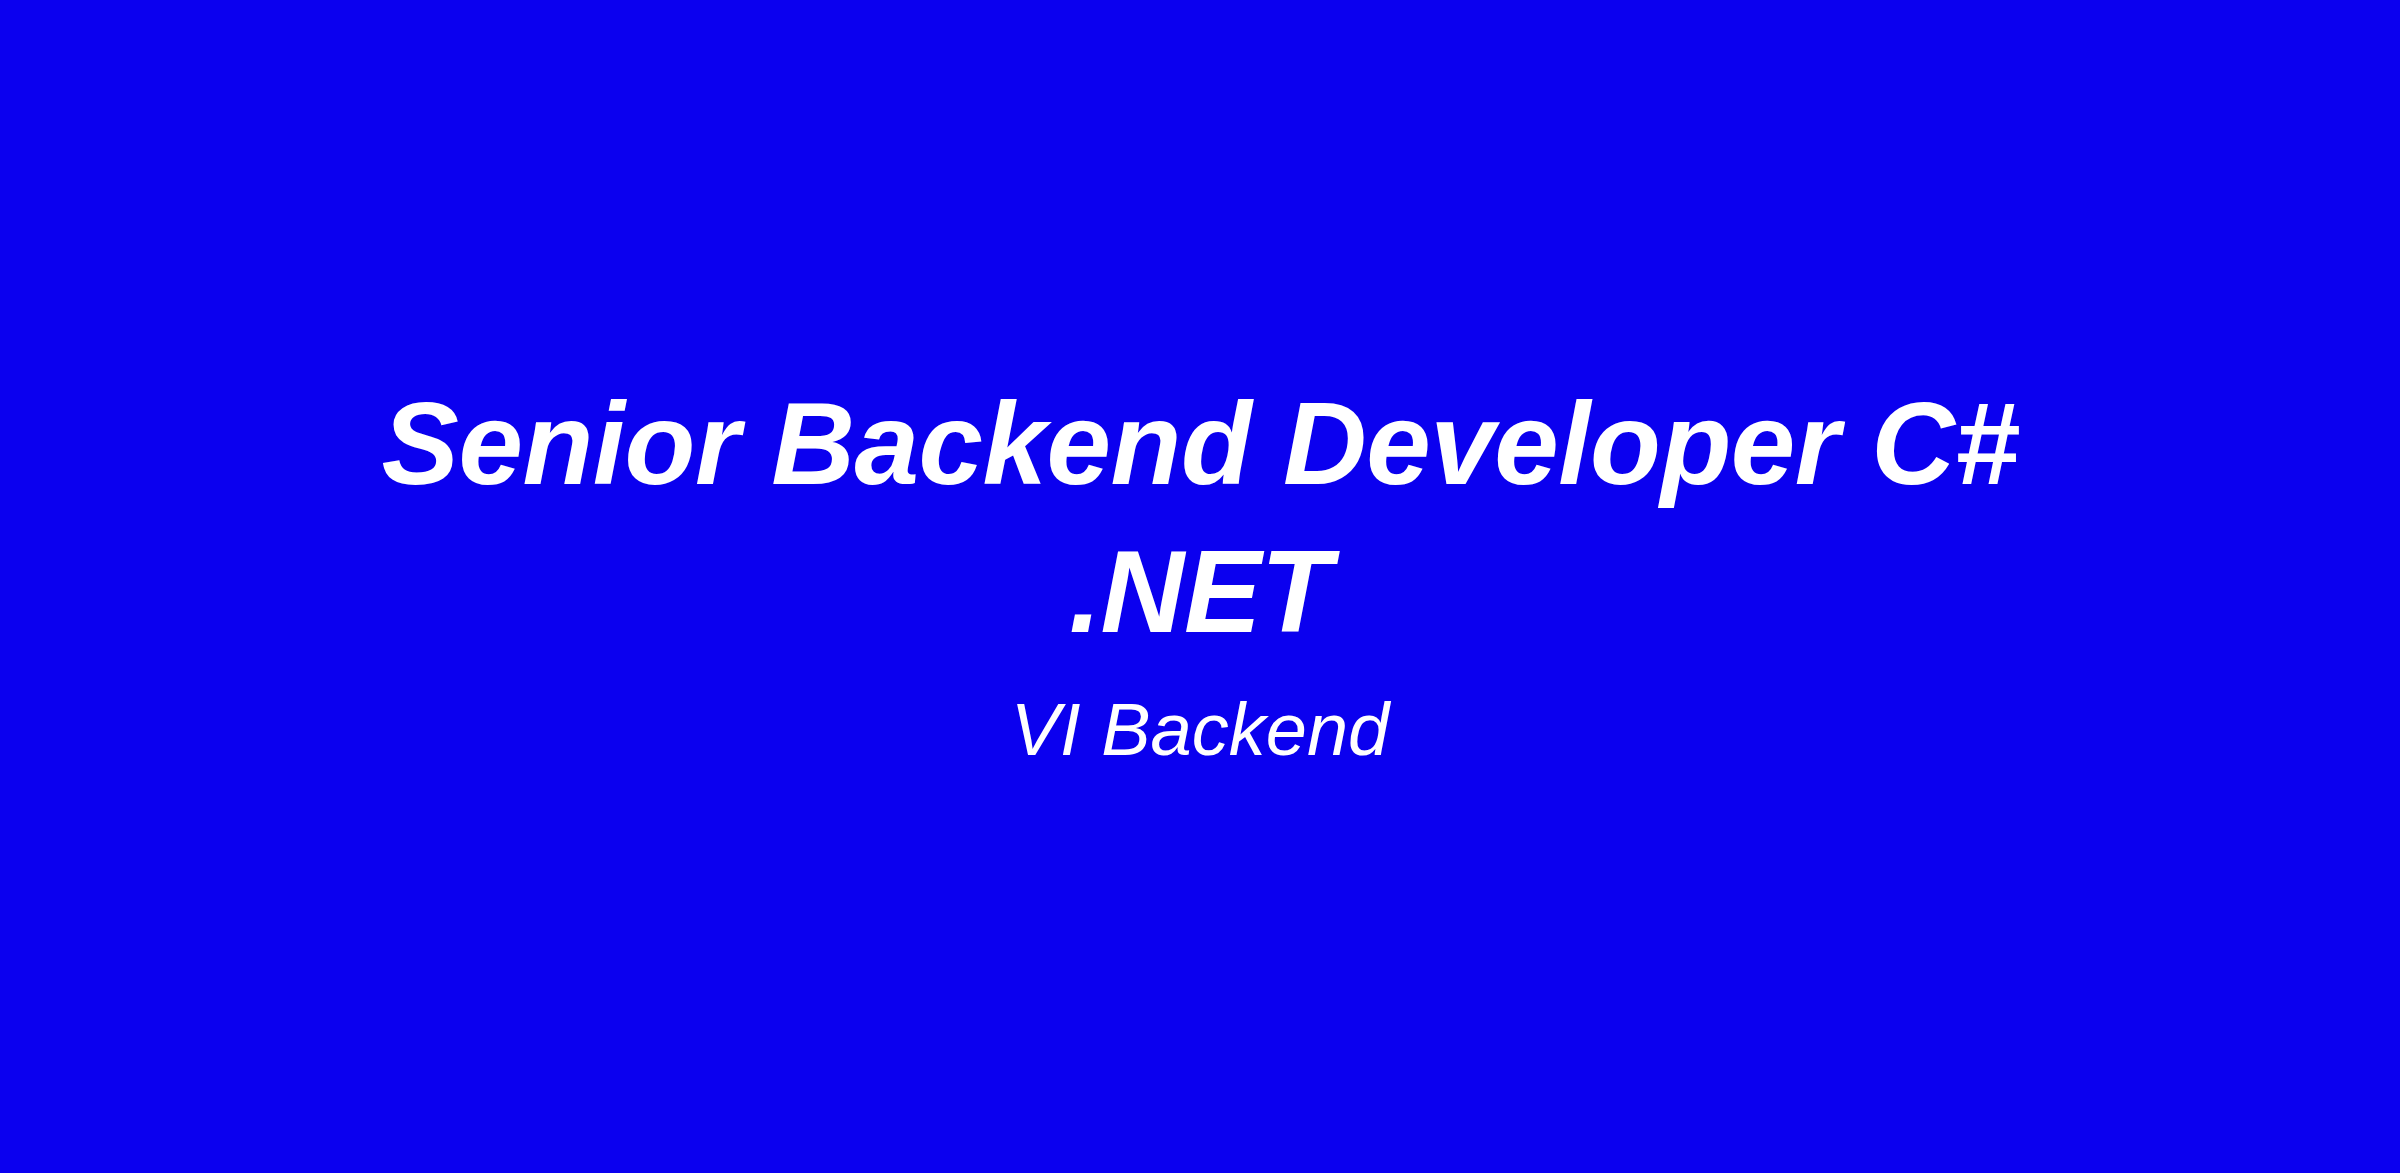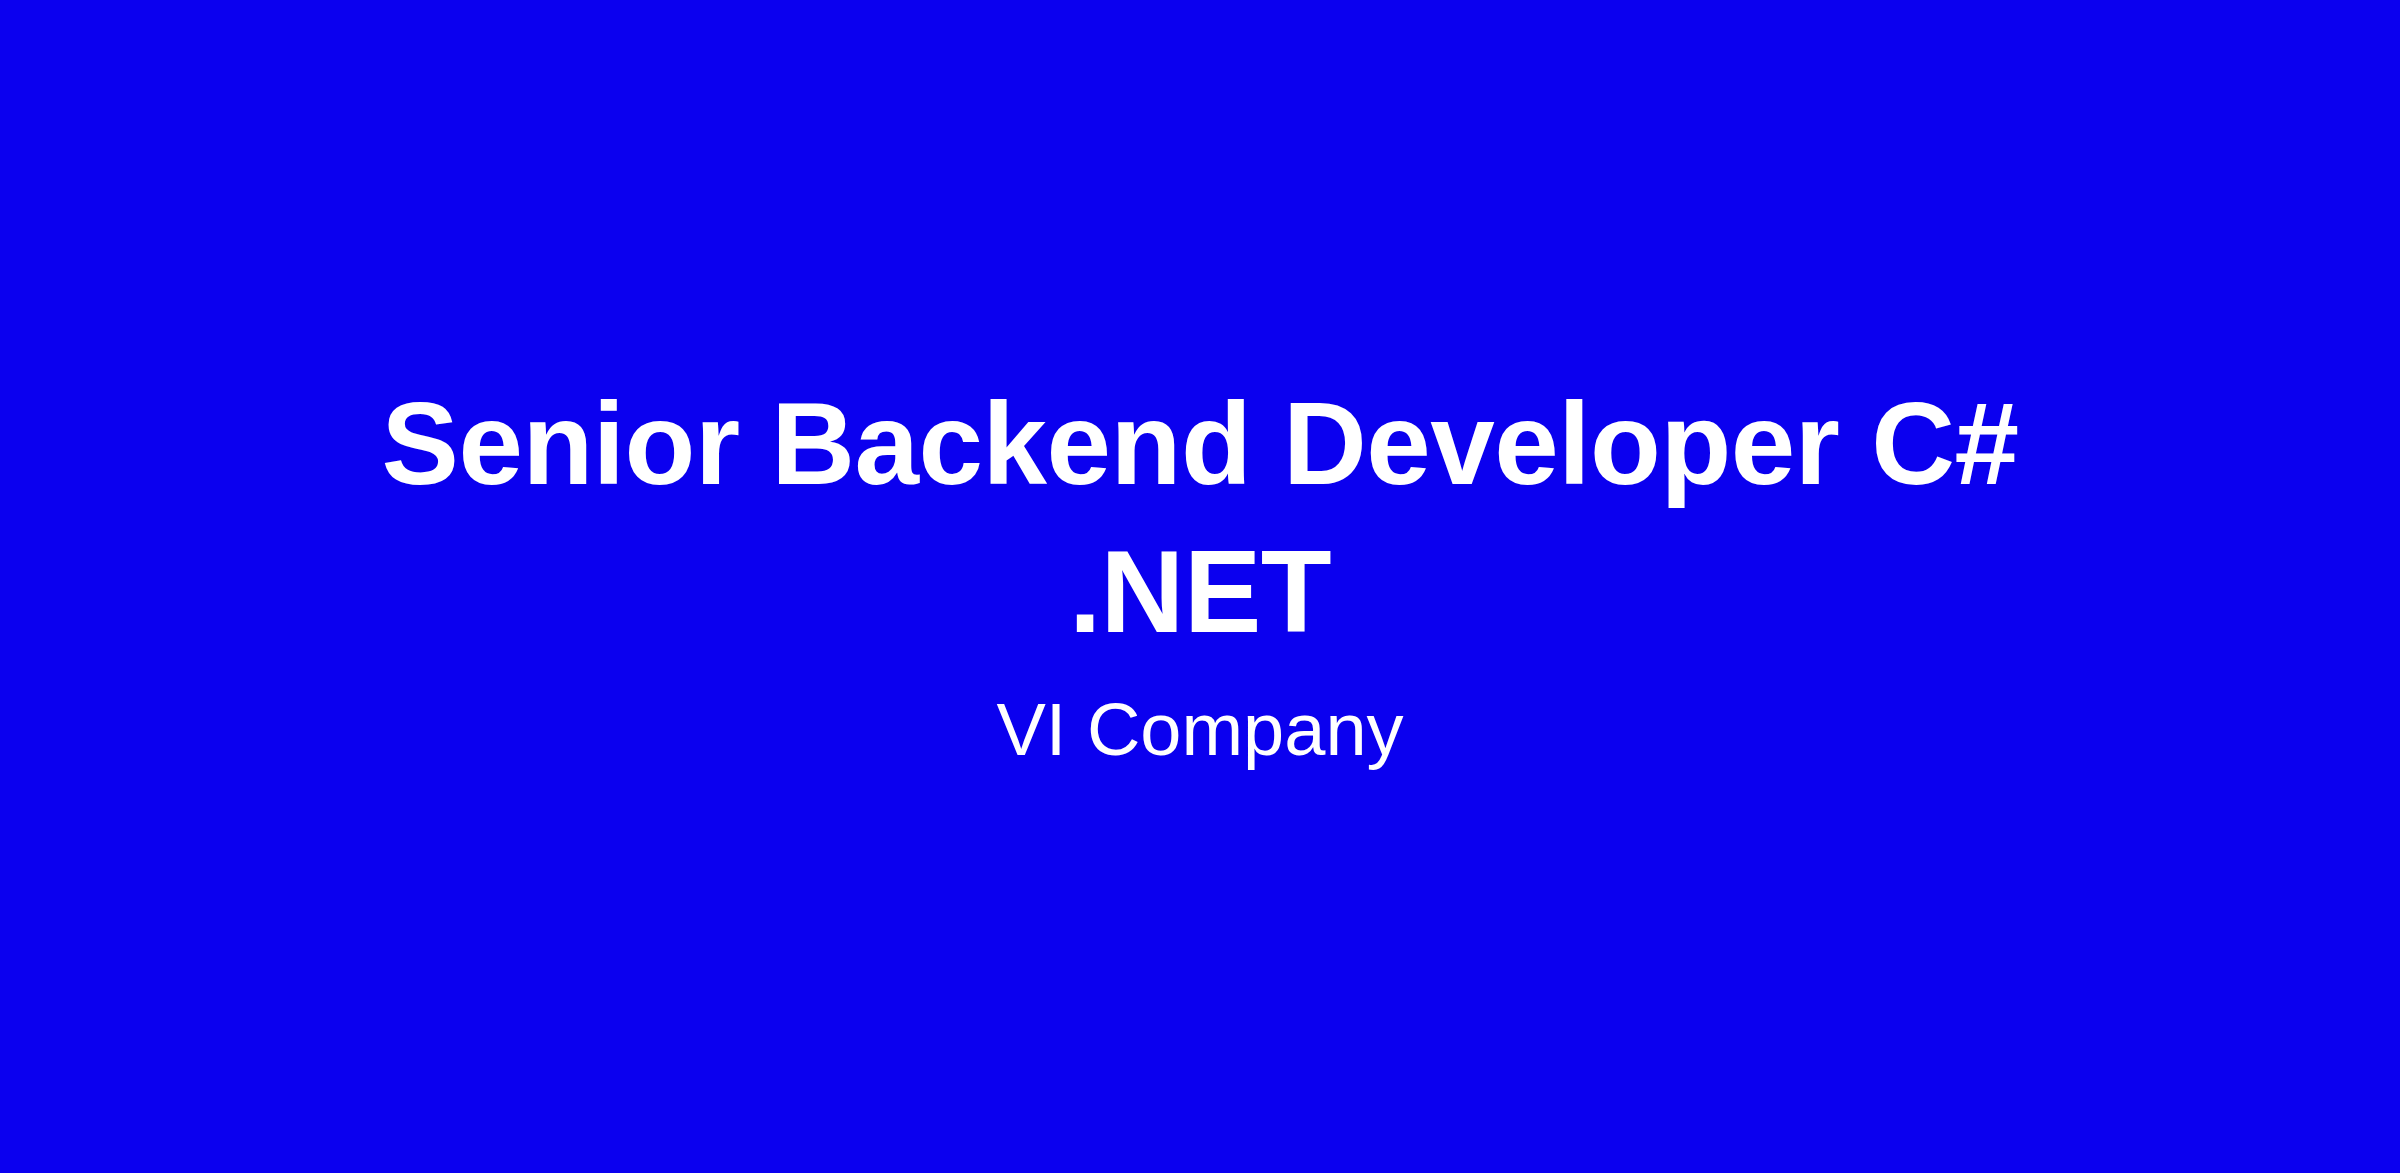--- a/index.html
+++ b/index.html
@@ -19,20 +19,21 @@
   #banner {
     position: relative;
     width: 2400px;
     height: 883px;
     background: #0b00ef;
     box-sizing: border-box;
     display: flex;
     flex-direction: column;
     align-items: center;
     justify-content: flex-start;
+    font-style: italic;
   }
 
   
   #hero-text-block {
     position: absolute;
     left: 0;
     right: 0;
     top: 370px;
     display: flex;
     flex-direction: column;
@@ -69,17 +70,17 @@
 </style>
 </head>
 <body style="background: rgb(11, 0, 239);">
 
 <div id="banner" style="background: rgb(11, 0, 239);">
 
   <div id="hero-text-block">
 
     <h1 id="job-title" style="color: rgb(255, 255, 255);">Senior Backend Developer C# .NET</h1>
 
-    <div id="company-name" style="color: rgb(255, 255, 255);">VI Company</div>
+    <div id="company-name" style="color: rgb(255, 255, 255);">VI Backend</div>
 
   </div>
 
 </div>
 
 </body></html>

